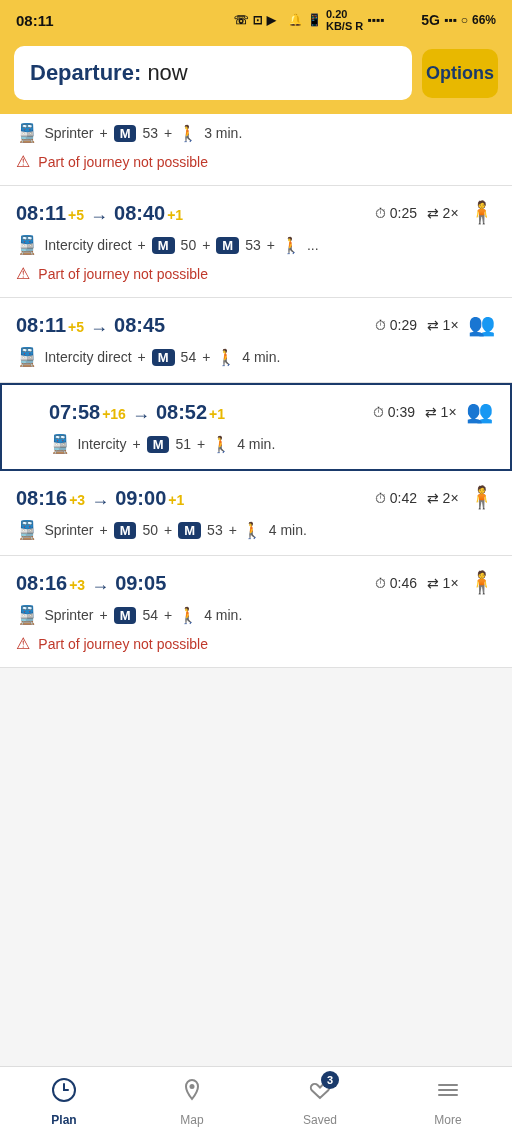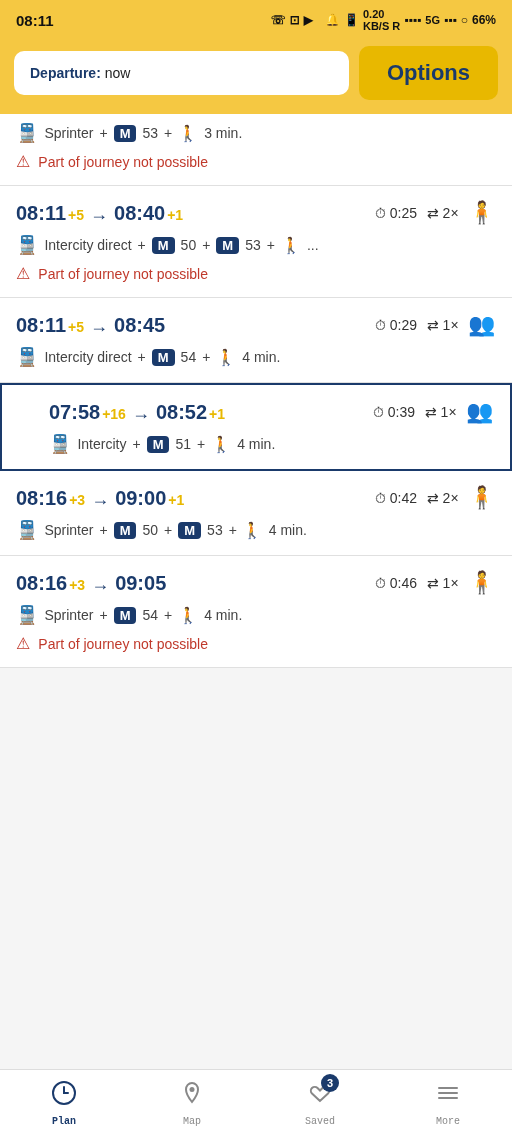--- a/index.html
+++ b/index.html
@@ -32,30 +32,30 @@
       display: flex;
       align-items: center;
       padding: 10px 14px 14px;
       gap: 10px;
     }
     .departure-box {
       flex: 1;
       background: white;
       border-radius: 10px;
       padding: 14px 16px;
-      font-size: 14px;
+      font-size: 22px;
       color: #222;
     }
     .departure-box strong { color: #1a3a6b; }
     .options-btn {
       background: #e8b800;
       border: none;
       border-radius: 10px;
-      padding: 14px 28px;
-      font-size: 22px;
+      padding: 14px 4px;
+      font-size: 18px;
       font-weight: 700;
       color: #1a3a6b;
       cursor: pointer;
       white-space: nowrap;
     }
 
     
     .journey-list {
       background: white;
     }
@@ -175,23 +175,22 @@
     .nav-item {
       display: flex;
       flex-direction: column;
       align-items: center;
       gap: 4px;
       cursor: pointer;
       min-width: 80px;
     }
     .nav-icon { font-size: 24px; }
     .nav-label {
-      font-size: 10px;
+      font-size: 12px;
       color: #888;
-      font-family: Liberation Mono, monospace;
     }
     .nav-item.active .nav-label { color: #1a3a6b; font-weight: 700; }
     .nav-item.active .nav-icon { color: #1a3a6b; }
     .nav-badge {
       background: #1a3a6b;
       color: white;
       border-radius: 50%;
       width: 18px;
       height: 18px;
       font-size: 11px;
@@ -224,21 +223,21 @@
 <div class="status-bar">
   <span class="status-left">08:11</span>
   <div class="status-icons">
     <span>☏</span>
     <span>⊡</span>
     <span>▶</span>
     <span style="margin-left:8px;">🔔</span>
     <span>📱</span>
     <span style="font-size:11px;">0.20<br>KB/S R</span>
     <span>▪▪▪▪</span>
-    <span style="font-size:11px;font-weight:700;">5G</span>
+    <span style="font-size:14px;font-weight:700;margin-left:33px;">5G</span>
     <span>▪▪▪</span>
     <span>○</span>
     <span>66%</span>
   </div>
 </div>
 
 <div class="header">
   <div class="departure-box">
     <strong>Departure:</strong>
     <span> </span><span>now</span>

